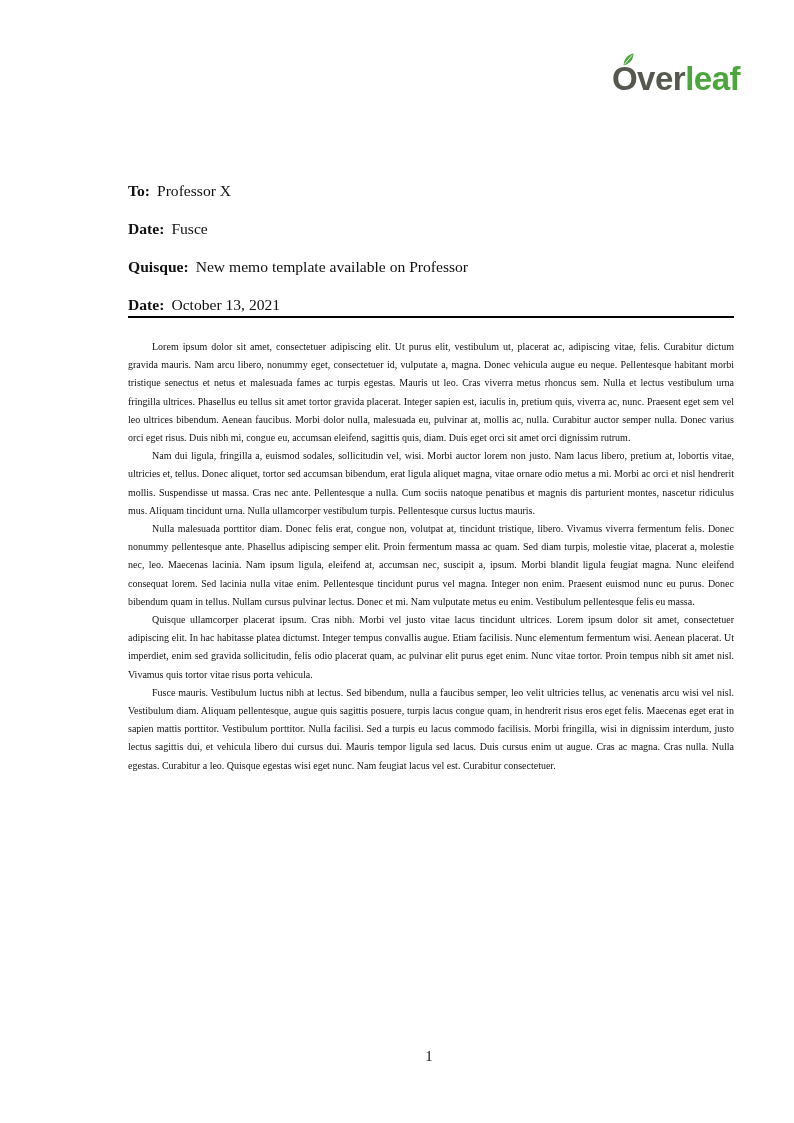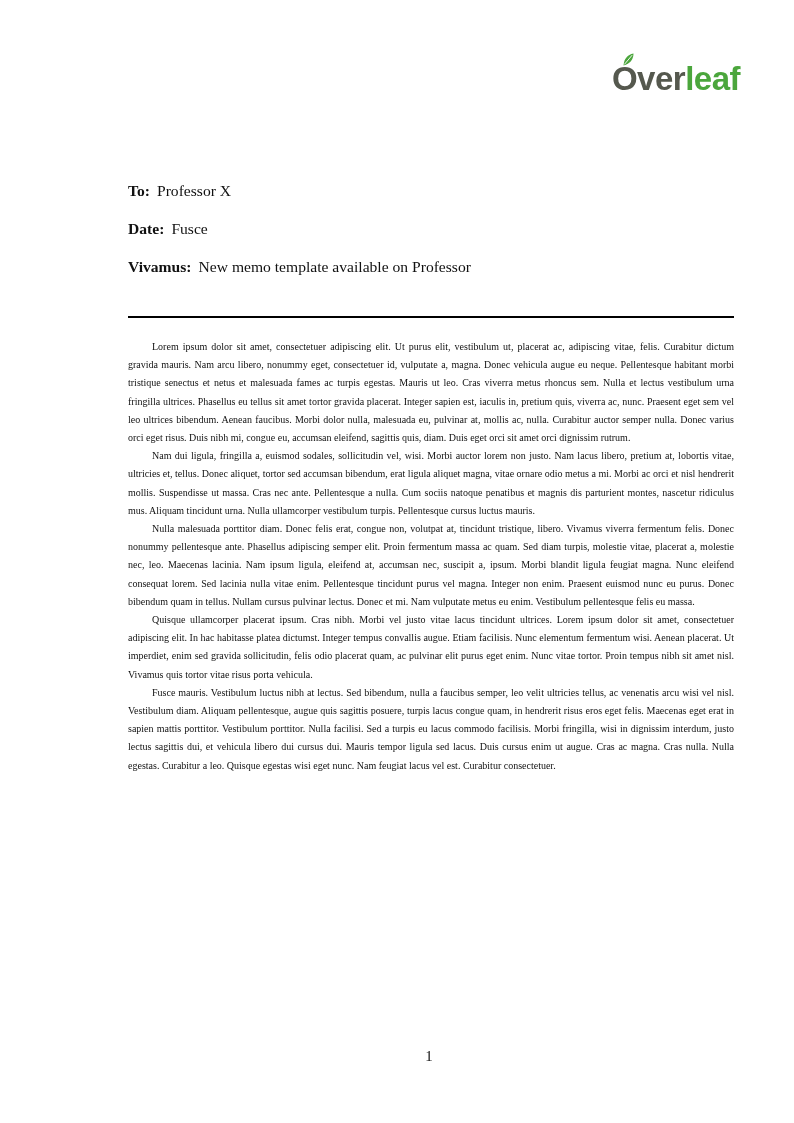--- a/index.html
+++ b/index.html
@@ -76,21 +76,22 @@
       <svg class="leaf-icon" viewBox="0 0 24 24">
         <path class="leaf-path" d="M12 1 C 6.5 8, 6.5 15, 12 23 C 17.5 15, 17.5 8, 12 1 Z" fill="#4BA63C"></path>
         <path class="leaf-stem" d="M12 4 L 12 21" stroke="#ffffff" stroke-width="1.2" fill="none"></path>
       </svg>
     </span><span class="logo-gray" style="color: rgb(85, 88, 78);">ver</span><span class="logo-green" style="color: rgb(75, 166, 60);">leaf</span>
   </div>
 
   <div class="memo-fields">
       <p class="memo-field"><span class="memo-label">To:</span><span class="memo-value">Professor X</span></p>
       <p class="memo-field"><span class="memo-label">Date:</span><span class="memo-value">Fusce</span></p>
-      <p class="memo-field"><span class="memo-label">Vivamus:</span><span class="memo-value">New memo template available on Professor</span></p>
+      <p class="memo-field"><span class="memo-label">Quisque:</span><span class="memo-value">New memo template available on Professor</span></p>
+      <p class="memo-field"><span class="memo-label">Date:</span><span class="memo-value">October 13, 2021</span></p>
     </div>
 
   <div class="rule"></div>
 
   <div class="memo-body">
       <p class="body-par">Lorem ipsum dolor sit amet, consectetuer adipiscing elit. Ut purus elit, vestibulum ut, placerat ac, adipiscing vitae, felis. Curabitur dictum gravida mauris. Nam arcu libero, nonummy eget, consectetuer id, vulputate a, magna. Donec vehicula augue eu neque. Pellentesque habitant morbi tristique senectus et netus et malesuada fames ac turpis egestas. Mauris ut leo. Cras viverra metus rhoncus sem. Nulla et lectus vestibulum urna fringilla ultrices. Phasellus eu tellus sit amet tortor gravida placerat. Integer sapien est, iaculis in, pretium quis, viverra ac, nunc. Praesent eget sem vel leo ultrices bibendum. Aenean faucibus. Morbi dolor nulla, malesuada eu, pulvinar at, mollis ac, nulla. Curabitur auctor semper nulla. Donec varius orci eget risus. Duis nibh mi, congue eu, accumsan eleifend, sagittis quis, diam. Duis eget orci sit amet orci dignissim rutrum.</p>
       <p class="body-par">Nam dui ligula, fringilla a, euismod sodales, sollicitudin vel, wisi. Morbi auctor lorem non justo. Nam lacus libero, pretium at, lobortis vitae, ultricies et, tellus. Donec aliquet, tortor sed accumsan bibendum, erat ligula aliquet magna, vitae ornare odio metus a mi. Morbi ac orci et nisl hendrerit mollis. Suspendisse ut massa. Cras nec ante. Pellentesque a nulla. Cum sociis natoque penatibus et magnis dis parturient montes, nascetur ridiculus mus. Aliquam tincidunt urna. Nulla ullamcorper vestibulum turpis. Pellentesque cursus luctus mauris.</p>
       <p class="body-par">Nulla malesuada porttitor diam. Donec felis erat, congue non, volutpat at, tincidunt tristique, libero. Vivamus viverra fermentum felis. Donec nonummy pellentesque ante. Phasellus adipiscing semper elit. Proin fermentum massa ac quam. Sed diam turpis, molestie vitae, placerat a, molestie nec, leo. Maecenas lacinia. Nam ipsum ligula, eleifend at, accumsan nec, suscipit a, ipsum. Morbi blandit ligula feugiat magna. Nunc eleifend consequat lorem. Sed lacinia nulla vitae enim. Pellentesque tincidunt purus vel magna. Integer non enim. Praesent euismod nunc eu purus. Donec bibendum quam in tellus. Nullam cursus pulvinar lectus. Donec et mi. Nam vulputate metus eu enim. Vestibulum pellentesque felis eu massa.</p>
       <p class="body-par">Quisque ullamcorper placerat ipsum. Cras nibh. Morbi vel justo vitae lacus tincidunt ultrices. Lorem ipsum dolor sit amet, consectetuer adipiscing elit. In hac habitasse platea dictumst. Integer tempus convallis augue. Etiam facilisis. Nunc elementum fermentum wisi. Aenean placerat. Ut imperdiet, enim sed gravida sollicitudin, felis odio placerat quam, ac pulvinar elit purus eget enim. Nunc vitae tortor. Proin tempus nibh sit amet nisl. Vivamus quis tortor vitae risus porta vehicula.</p>
       <p class="body-par">Fusce mauris. Vestibulum luctus nibh at lectus. Sed bibendum, nulla a faucibus semper, leo velit ultricies tellus, ac venenatis arcu wisi vel nisl. Vestibulum diam. Aliquam pellentesque, augue quis sagittis posuere, turpis lacus congue quam, in hendrerit risus eros eget felis. Maecenas eget erat in sapien mattis porttitor. Vestibulum porttitor. Nulla facilisi. Sed a turpis eu lacus commodo facilisis. Morbi fringilla, wisi in dignissim interdum, justo lectus sagittis dui, et vehicula libero dui cursus dui. Mauris tempor ligula sed lacus. Duis cursus enim ut augue. Cras ac magna. Cras nulla. Nulla egestas. Curabitur a leo. Quisque egestas wisi eget nunc. Nam feugiat lacus vel est. Curabitur consectetuer.</p>

